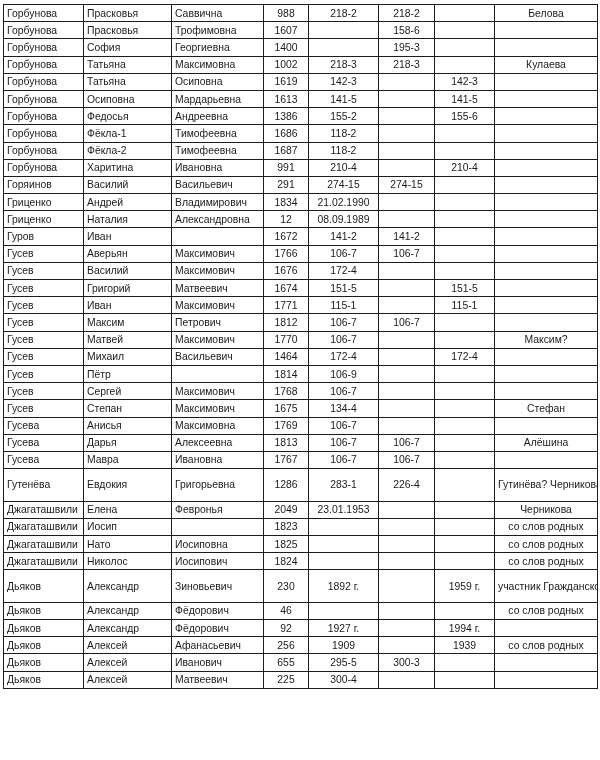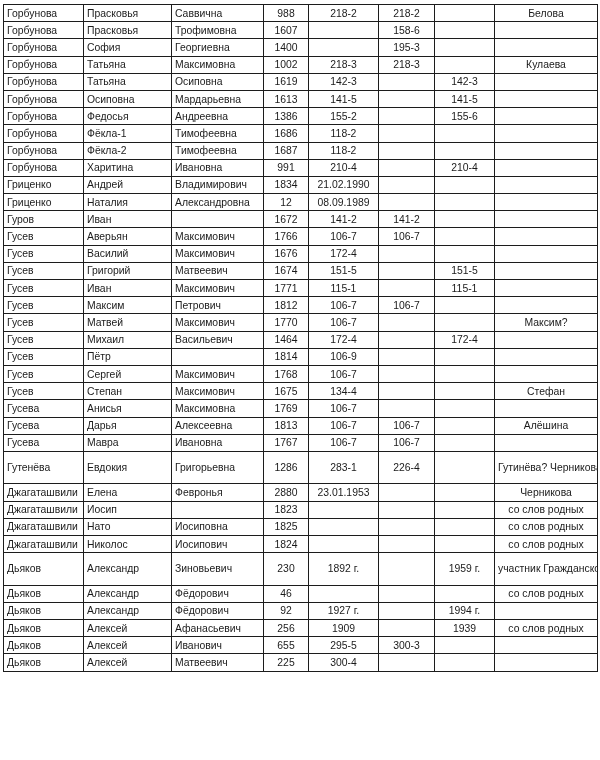--- a/index.html
+++ b/index.html
@@ -136,20 +136,30 @@
         <td class="c-last">Горбунова</td>
         <td class="c-first">Харитина</td>
         <td class="c-pat">Ивановна</td>
         <td class="c-num">991</td>
         <td class="c-a">210-4</td>
         <td class="c-b"></td>
         <td class="c-c">210-4</td>
         <td class="c-note"></td>
       </tr>
       <tr>
+        <td class="c-last">Горяинов</td>
+        <td class="c-first">Василий</td>
+        <td class="c-pat">Васильевич</td>
+        <td class="c-num">291</td>
+        <td class="c-a">274-15</td>
+        <td class="c-b">274-15</td>
+        <td class="c-c"></td>
+        <td class="c-note"></td>
+      </tr>
+      <tr>
         <td class="c-last">Гриценко</td>
         <td class="c-first">Андрей</td>
         <td class="c-pat">Владимирович</td>
         <td class="c-num">1834</td>
         <td class="c-a">21.02.1990</td>
         <td class="c-b"></td>
         <td class="c-c"></td>
         <td class="c-note"></td>
       </tr>
       <tr>
@@ -309,21 +319,21 @@
         <td class="c-num">1286</td>
         <td class="c-a">283-1</td>
         <td class="c-b">226-4</td>
         <td class="c-c"></td>
         <td class="c-note">Гутинёва? Черникова</td>
       </tr>
       <tr>
         <td class="c-last">Джагаташвили</td>
         <td class="c-first">Елена</td>
         <td class="c-pat">Февронья</td>
-        <td class="c-num">2880</td>
+        <td class="c-num">2049</td>
         <td class="c-a">23.01.1953</td>
         <td class="c-b"></td>
         <td class="c-c"></td>
         <td class="c-note">Черникова</td>
       </tr>
       <tr>
         <td class="c-last">Джагаташвили</td>
         <td class="c-first">Иосип</td>
         <td class="c-pat"></td>
         <td class="c-num">1823</td>

